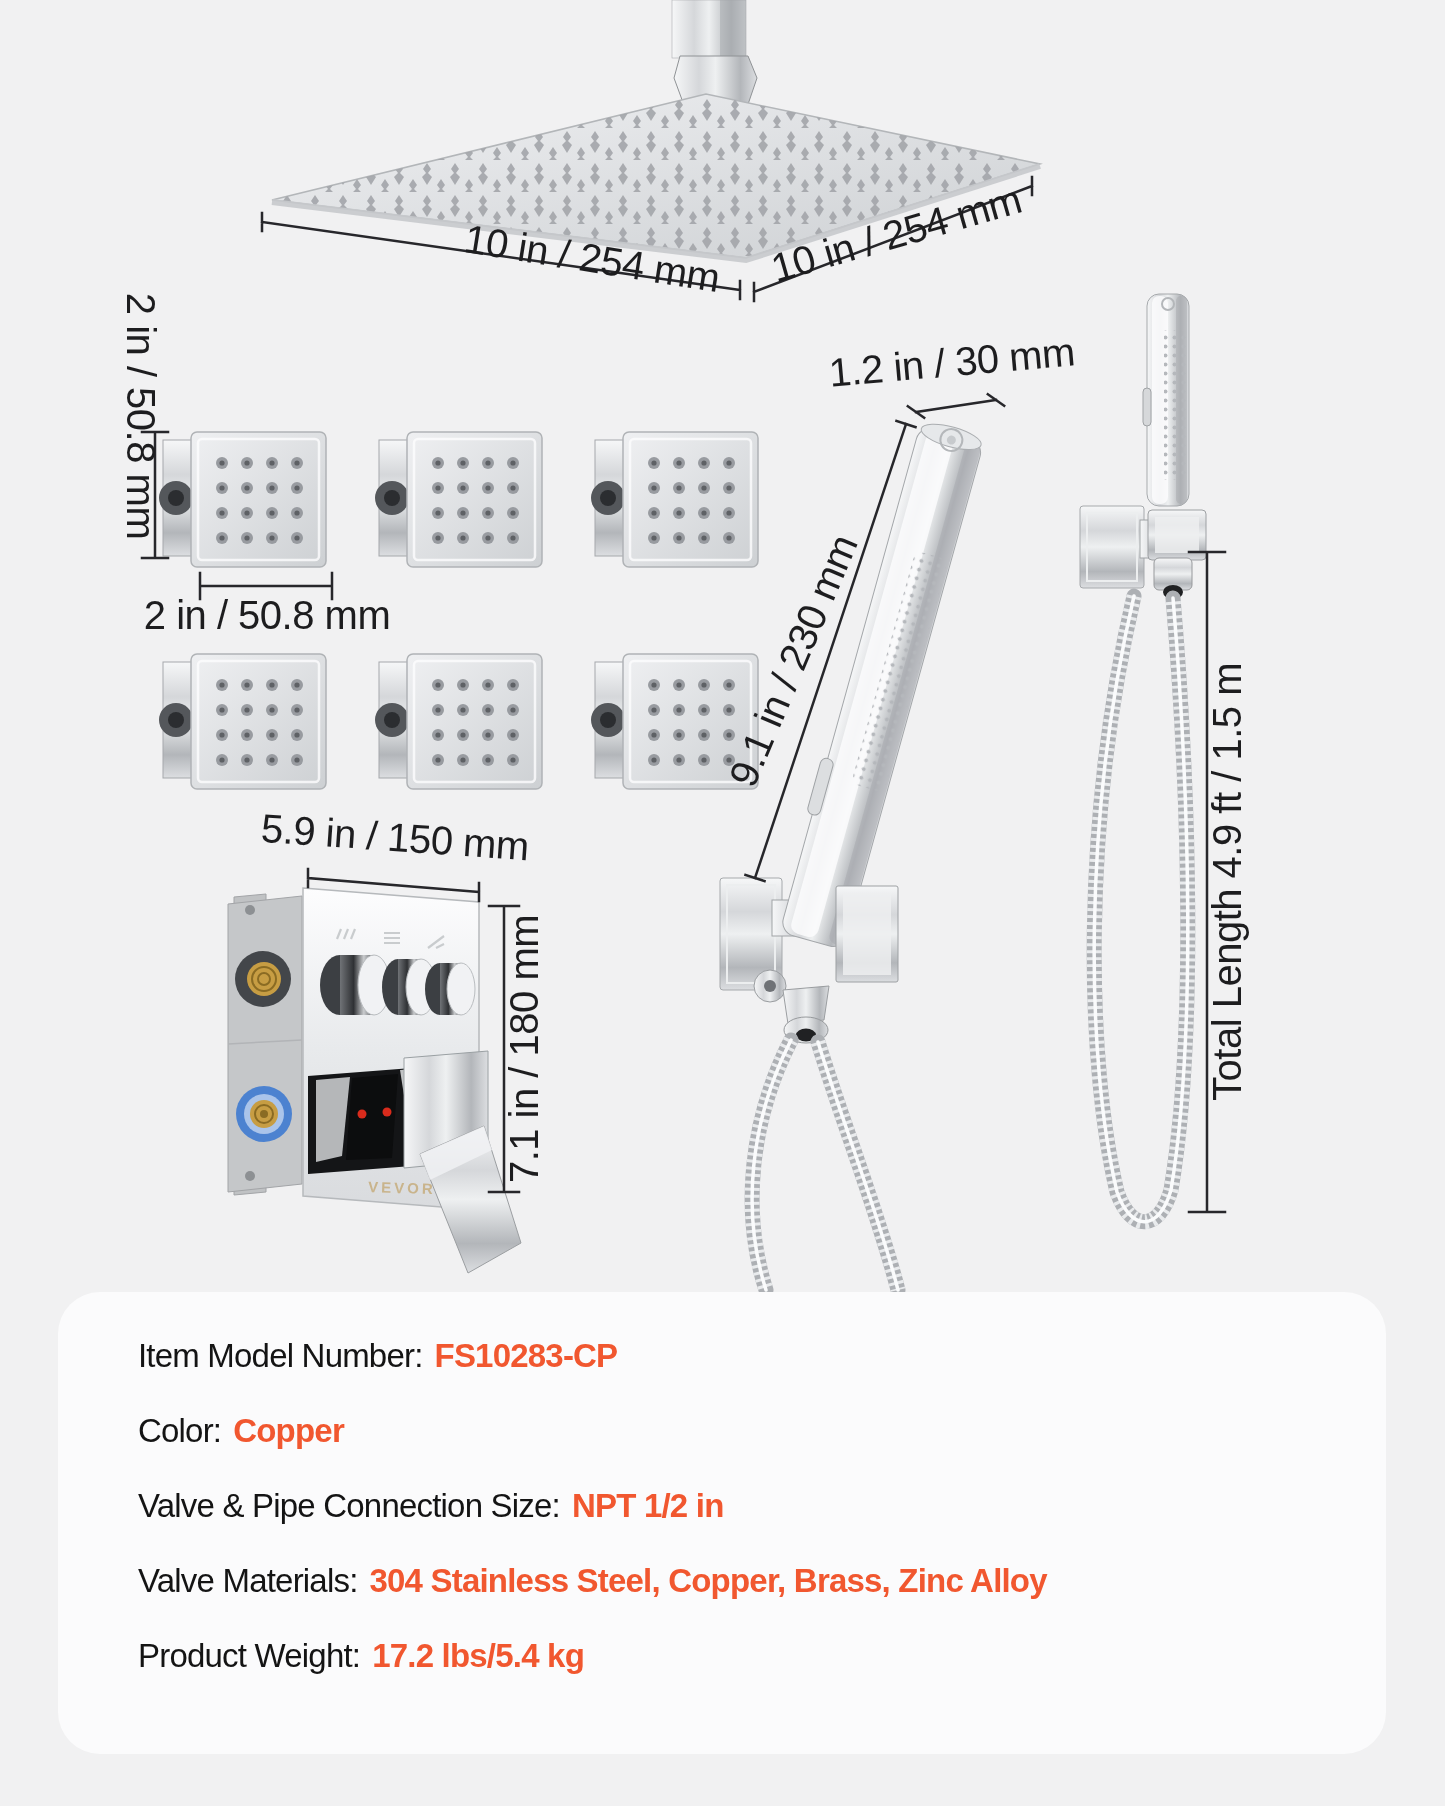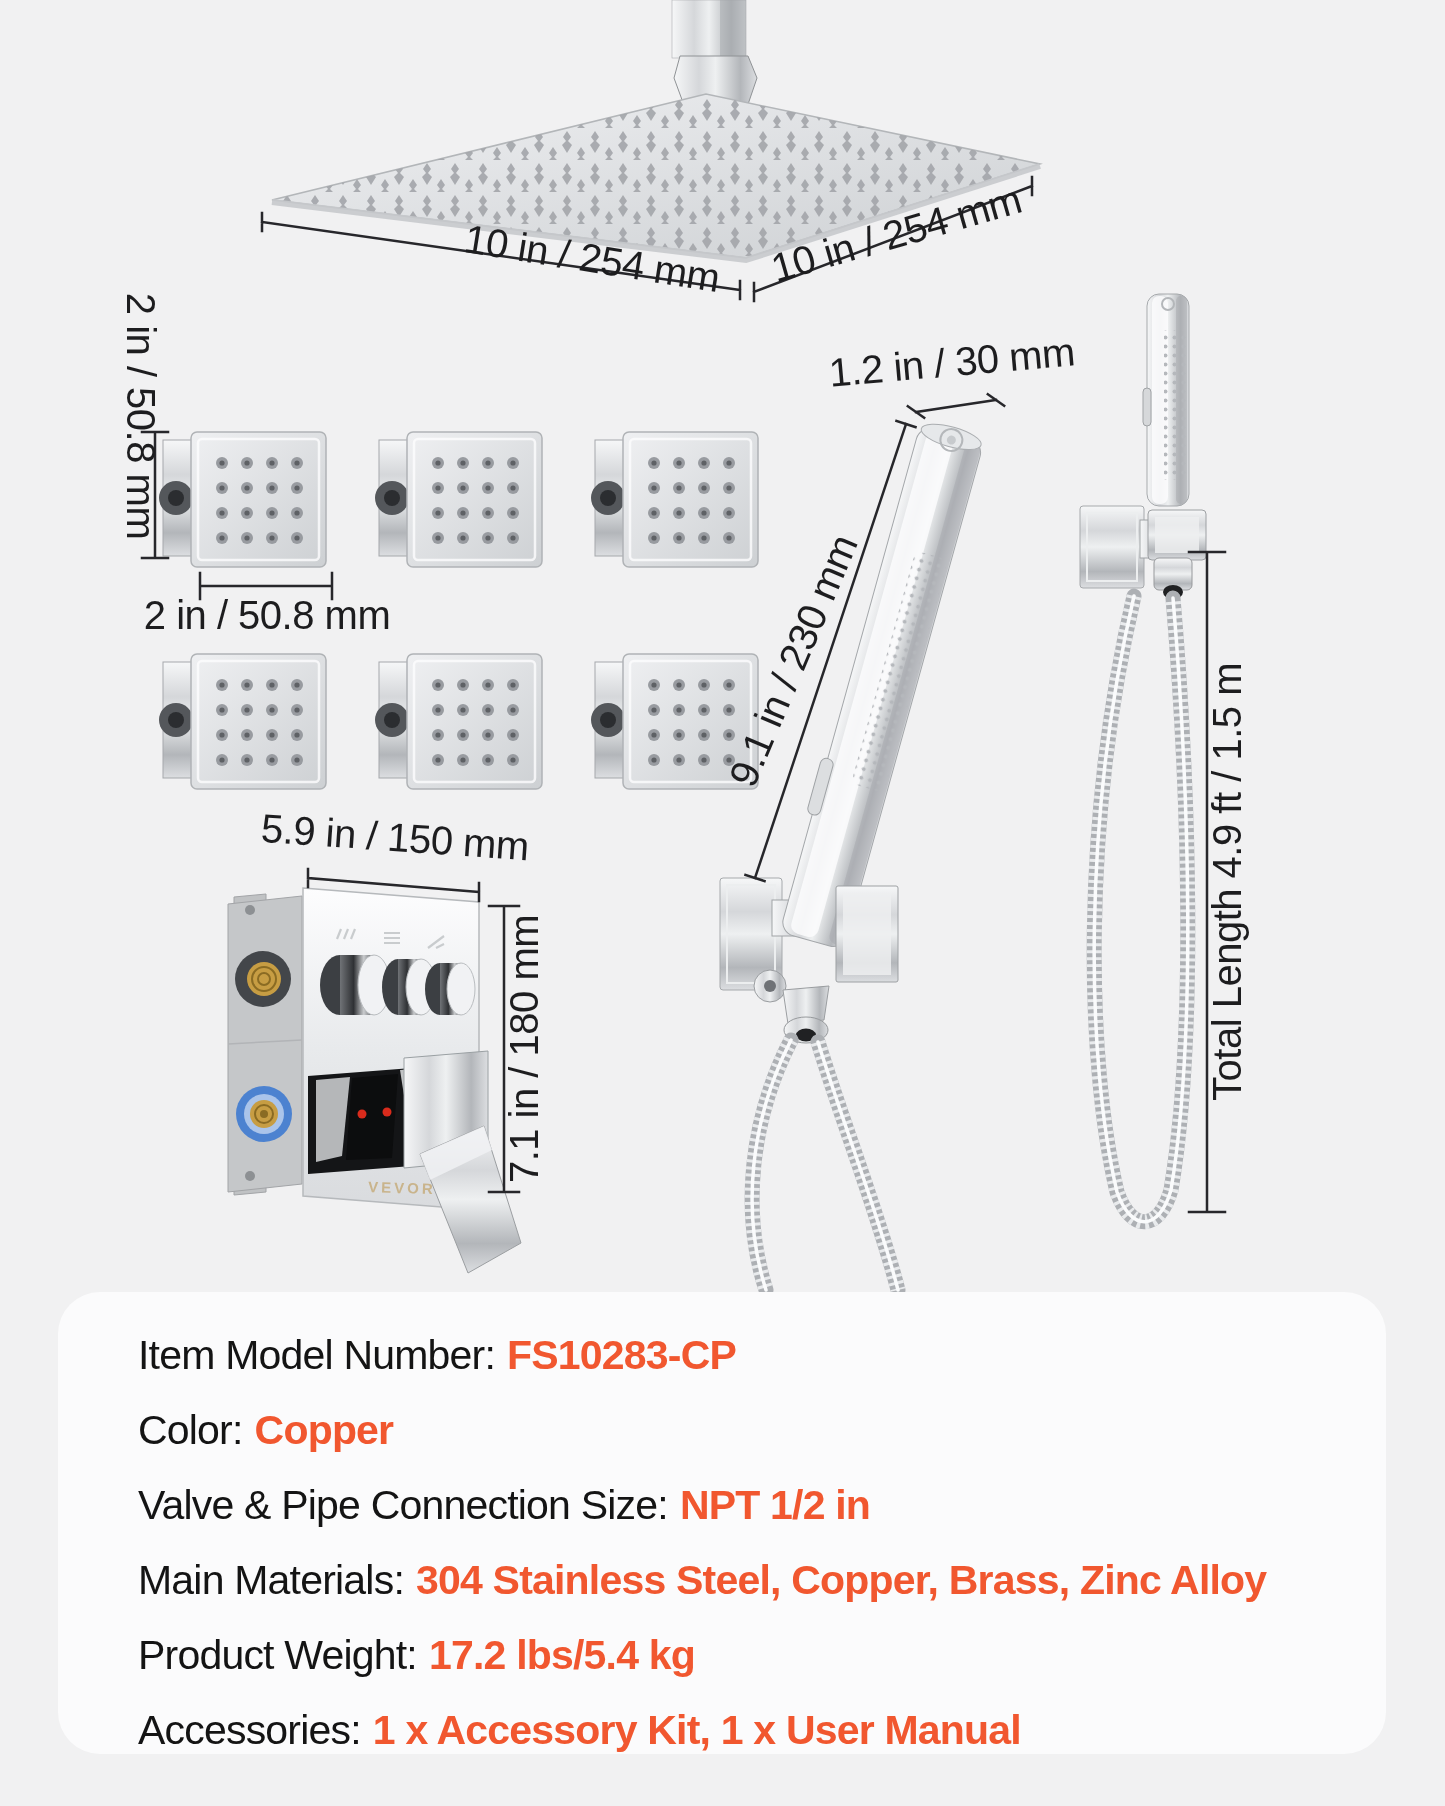--- a/index.html
+++ b/index.html
@@ -25,21 +25,21 @@
   .logo-text{font-family:"Liberation Sans", sans-serif;font-size:15px;font-weight:700;fill:#c9b48c;letter-spacing:3px;}
   .spec-card{
     position:absolute;left:58px;top:1292px;
     width:1328px;height:462px;
     background:#fbfbfc;border-radius:42px;
     box-sizing:border-box;
     padding:26px 40px 0 80px;
   }
   .spec-row{
     height:75px;line-height:75px;
-    font-size:41px;letter-spacing:-0.8px;
+    font-size:33px;letter-spacing:-0.8px;
     white-space:nowrap;
   }
   .spec-label{color:#141414;font-weight:400;}
   .spec-value{color:#f1572f;font-weight:700;margin-left:12px;}
 </style>
 </head>
 <body>
 
 <div class="stage">
 
@@ -328,23 +328,20 @@
     <div class="spec-row">
       <span class="spec-label">Item Model Number:</span><span class="spec-value">FS10283-CP</span>
     </div>
     <div class="spec-row">
       <span class="spec-label">Color:</span><span class="spec-value">Copper</span>
     </div>
     <div class="spec-row">
       <span class="spec-label">Valve &amp; Pipe Connection Size:</span><span class="spec-value">NPT 1/2 in</span>
     </div>
     <div class="spec-row">
-      <span class="spec-label">Main Materials:</span><span class="spec-value">304 Stainless Steel, Copper, Brass, Zinc Alloy</span>
+      <span class="spec-label">Valve Materials:</span><span class="spec-value">304 Stainless Steel, Copper, Brass, Zinc Alloy</span>
     </div>
     <div class="spec-row">
       <span class="spec-label">Product Weight:</span><span class="spec-value">17.2 lbs/5.4 kg</span>
     </div>
-    <div class="spec-row">
-      <span class="spec-label">Accessories:</span><span class="spec-value">1 x Accessory Kit, 1 x User Manual</span>
-    </div>
   </div>
 
 </div>
 
 </body></html>

